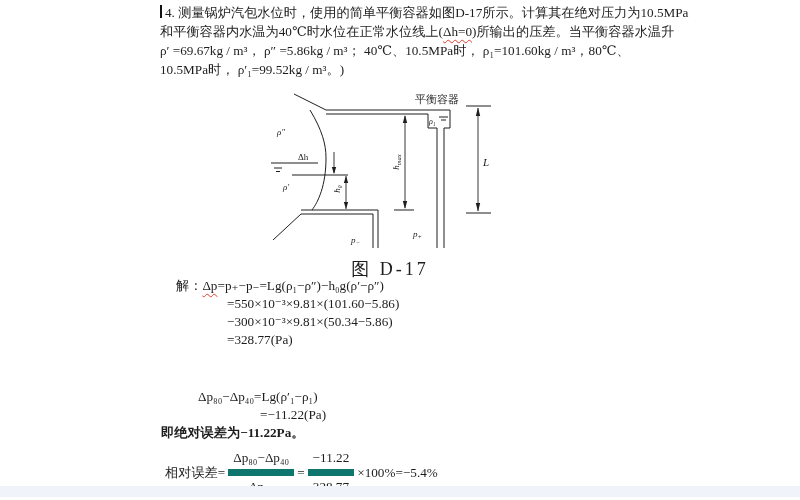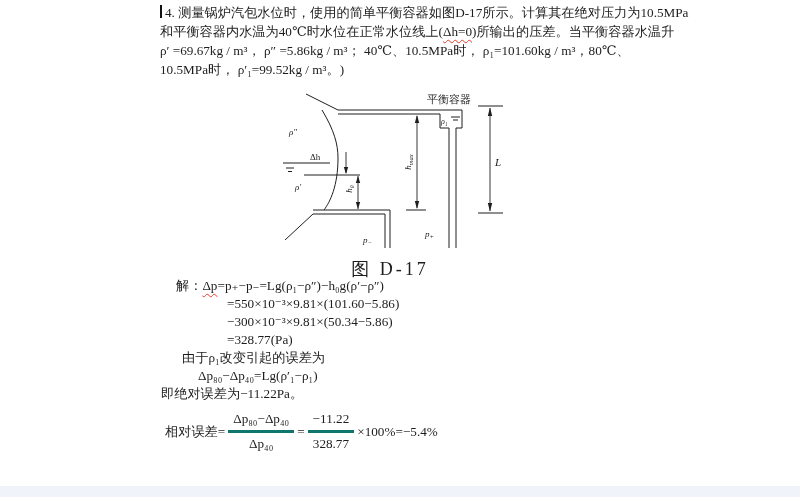--- a/index.html
+++ b/index.html
@@ -6,35 +6,35 @@
   .page{
     position:relative;width:800px;height:500px;background:#ffffff;
     font-family:"Liberation Serif","DejaVu Serif",serif;
     color:#1d1d1d;overflow:hidden;
   }
   .cursor{position:absolute;left:160px;top:5px;width:2px;height:13px;background:#111;}
   .textblock{position:absolute;left:160px;top:3px;width:496px;font-size:13.2px;line-height:19px;}
   .p-line{white-space:nowrap;}
   .p-first{padding-left:5px;}
   .sq{text-decoration-line:underline;text-decoration-style:wavy;text-decoration-color:#e23b2e;text-decoration-thickness:1px;text-underline-offset:3px;}
-  .figure{position:absolute;left:280px;top:90px;width:270px;height:170px;}
+  .figure{position:absolute;left:268px;top:90px;width:270px;height:170px;}
   .figure svg{display:block;}
   .fig-caption{position:absolute;left:255px;top:257px;width:270px;text-align:center;font-size:18px;letter-spacing:3px;}
   .sol{position:absolute;left:160px;top:277px;width:510px;font-size:13.2px;line-height:18px;}
   .s-line{white-space:nowrap;}
   .ind-a{padding-left:4px;margin-left:12px;}
   .ind-b{padding-left:58px;}
   .ind-c{padding-left:67px;}
   .ind-d{padding-left:22px;}
-  .ind-e{padding-left:38px;}
+  .ind-e{padding-left:38px;margin-top:39px;}
   .ind-f{padding-left:100px;}
-  .ind-g{padding-left:1px;}
+  .ind-g{padding-left:1px;font-weight:bold;}
   .final{display:flex;align-items:center;margin-top:7px;padding-left:5px;white-space:nowrap;}
   .frac{display:inline-block;text-align:center;vertical-align:middle;margin:0 3px;}
-  .frac .num{display:block;padding:0 5px 2px;border-bottom:3px solid #0f766e;}
+  .frac .num{display:block;padding:0 5px 2px;border-bottom:7px solid #0f766e;}
   .frac .den{display:block;padding:2px 5px 0;}
   .bottom-band{position:absolute;left:0;right:0;bottom:3px;height:11px;background:#f0f4fa;}
   svg text{font-family:"Liberation Serif","DejaVu Serif",serif;fill:#1d1d1d;}
   .it{font-style:italic;}
 </style>
 </head>
 <body>
 
 <div class="page">
 
@@ -109,22 +109,22 @@
     </svg>
   </div>
 
   <div class="fig-caption">图 D-17</div>
 
   <div class="sol">
     <div class="s-line ind-a"><span>解：</span><span class="sq">Δp</span><span>=p₊−p₋=Lg(ρ₁−ρ″)−h₀g(ρ′−ρ″)</span></div>
     <div class="s-line ind-c"><span>=550×10⁻³×9.81×(101.60−5.86)</span></div>
     <div class="s-line ind-c"><span>−300×10⁻³×9.81×(50.34−5.86)</span></div>
     <div class="s-line ind-c"><span>=328.77(Pa)</span></div>
-    <div class="s-line ind-d"><span>由于ρ₁改变引起的误差为</span></div>
     <div class="s-line ind-e"><span>Δp₈₀−Δp₄₀=Lg(ρ′₁−ρ₁)</span></div>
+    <div class="s-line ind-f"><span>=−11.22(Pa)</span></div>
     <div class="s-line ind-g"><span>即绝对误差为−11.22Pa。</span></div>
     <div class="final">
       <span>相对误差=</span>
       <span class="frac">
           <span class="num">Δp₈₀−Δp₄₀</span>
           <span class="den">Δp₄₀</span>
         </span>
       <span>=</span>
       <span class="frac">
           <span class="num">−11.22</span>

